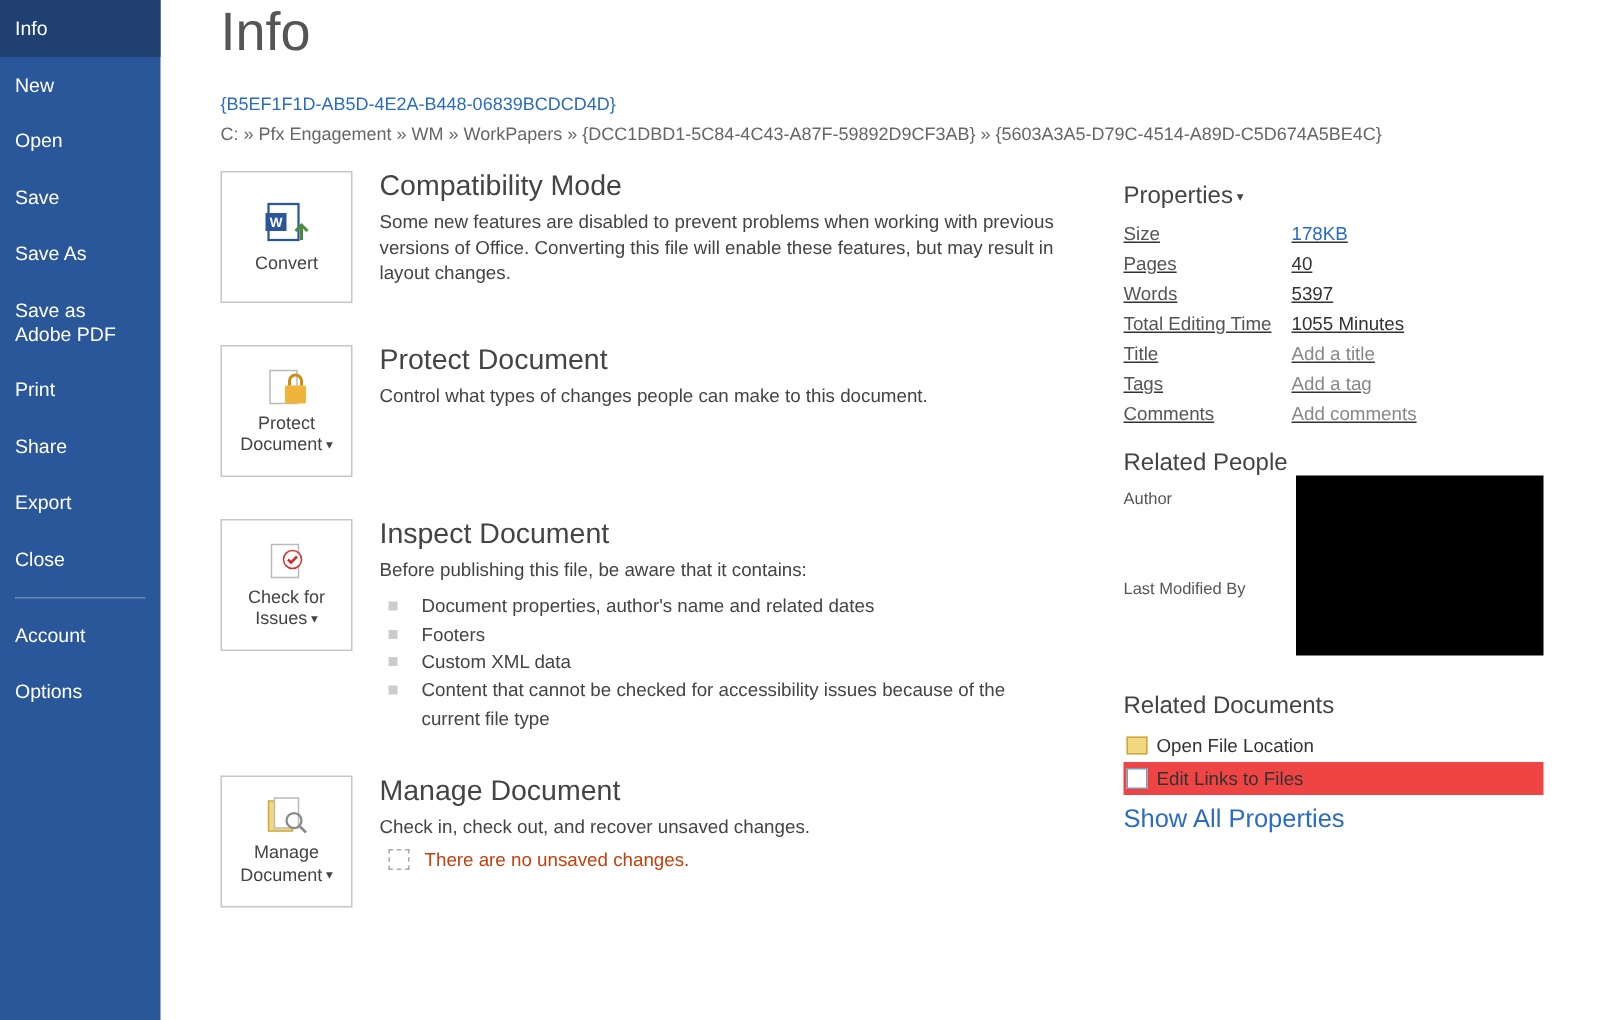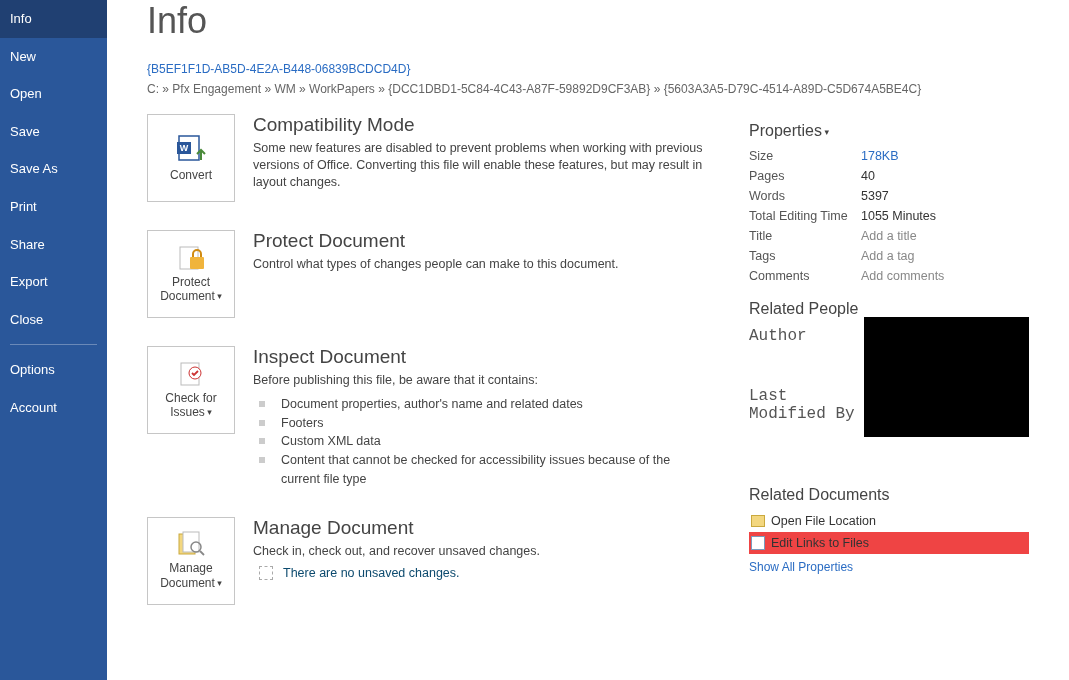--- a/index.html
+++ b/index.html
@@ -125,21 +125,21 @@
     left: 6px;
     top: 6px;
     width: 6px;
     height: 6px;
     background: #ccc;
   }
   .unsaved-row {
     display: flex;
     margin-top: 6px;
     font-size: 12.5px;
-    color: #0c4a6e;
+    color: #c2410c;
   }
   .unsaved-row .doc-icon {
     width: 14px; height: 14px;
     border: 1px dashed #aaa;
     margin-right: 10px;
     margin-left: 6px;
   }
   .chev { font-size: 9px; position: relative; top: -1px; }
   
   .rc-heading {
@@ -149,20 +149,21 @@
     margin-top: 14px;
   }
   .rc-heading:first-child { margin-top: 8px; }
   .prop-table {
     width: 100%;
     font-size: 12.5px;
   }
   .prop-row {
     display: flex;
     padding: 3px 0;
+    text-decoration: underline;
   }
   .prop-label {
     width: 112px;
     color: #555;
   }
   .prop-val {
     flex: 1;
     color: #333;
   }
   .prop-val.link { color: #2a6cc3; cursor: pointer; }
@@ -171,22 +172,21 @@
     width: 165px;
     height: 120px;
     background: #000;
     margin-left: auto;
     margin-top: -10px;
   }
   .people-row {
     display: flex;
     align-items: flex-start;
     padding: 3px 0;
-    font-size: 16px;
-    font-family: Liberation Mono, monospace;
+    font-size: 11px;
   }
   .people-row .prop-label { width: 112px; color: #555; }
   .file-link {
     display: flex;
     align-items: center;
     font-size: 12.5px;
     color: #333;
     padding: 4px 2px;
     cursor: pointer;
   }
@@ -201,41 +201,42 @@
   }
   .doclink-icon {
     width: 14px; height: 14px;
     border: 1px solid #7a9bbd;
     background: #fff;
     margin-right: 6px;
     position: relative;
   }
   .show-all {
     color: #2a6cc3;
-    font-size: 12px;
+    font-size: 17px;
     margin-top: 6px;
     cursor: pointer;
   }
 </style>
 </head>
 <body>
 
 <div class="sidebar">
   <div class="nav-item selected">Info</div>
   <div class="nav-item">New</div>
   <div class="nav-item">Open</div>
   <div class="nav-item">Save</div>
   <div class="nav-item">Save As</div>
+  <div class="nav-item">Save as Adobe PDF</div>
   <div class="nav-item">Print</div>
   <div class="nav-item">Share</div>
   <div class="nav-item">Export</div>
   <div class="nav-item">Close</div>
   <div class="nav-sep"></div>
+  <div class="nav-item">Account</div>
   <div class="nav-item">Options</div>
-  <div class="nav-item">Account</div>
 </div>
 
 <div class="main">
   <div class="page-title">Info</div>
   <div class="doc-name">{B5EF1F1D-AB5D-4E2A-B448-06839BCDCD4D}</div>
   <div class="path">C: » Pfx Engagement » WM » WorkPapers » {DCC1DBD1-5C84-4C43-A87F-59892D9CF3AB} » {5603A3A5-D79C-4514-A89D-C5D674A5BE4C}</div>
 
   <div class="content-row">
 
     <div class="left-col">

